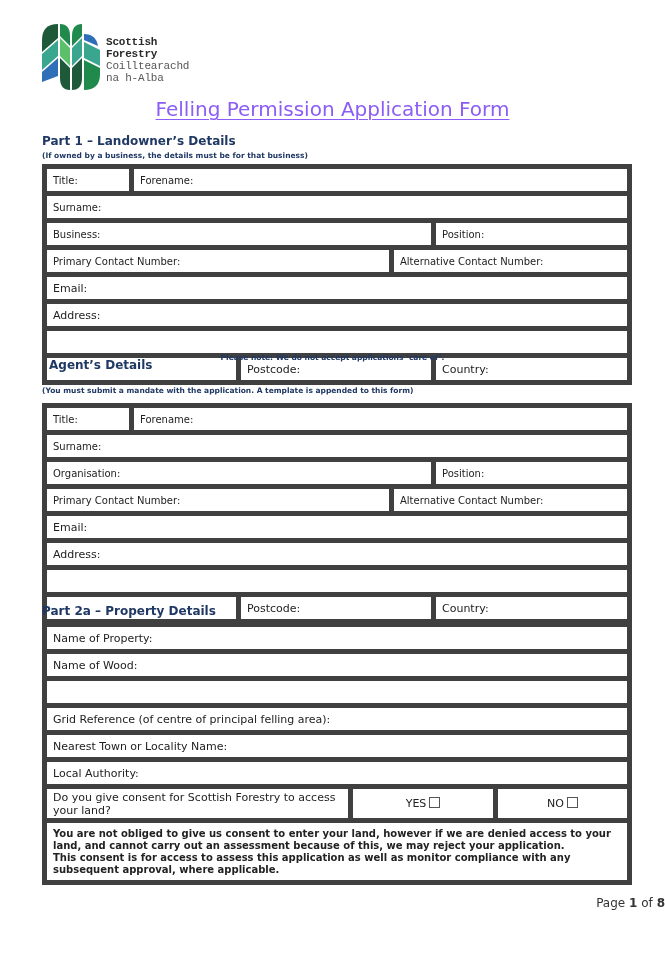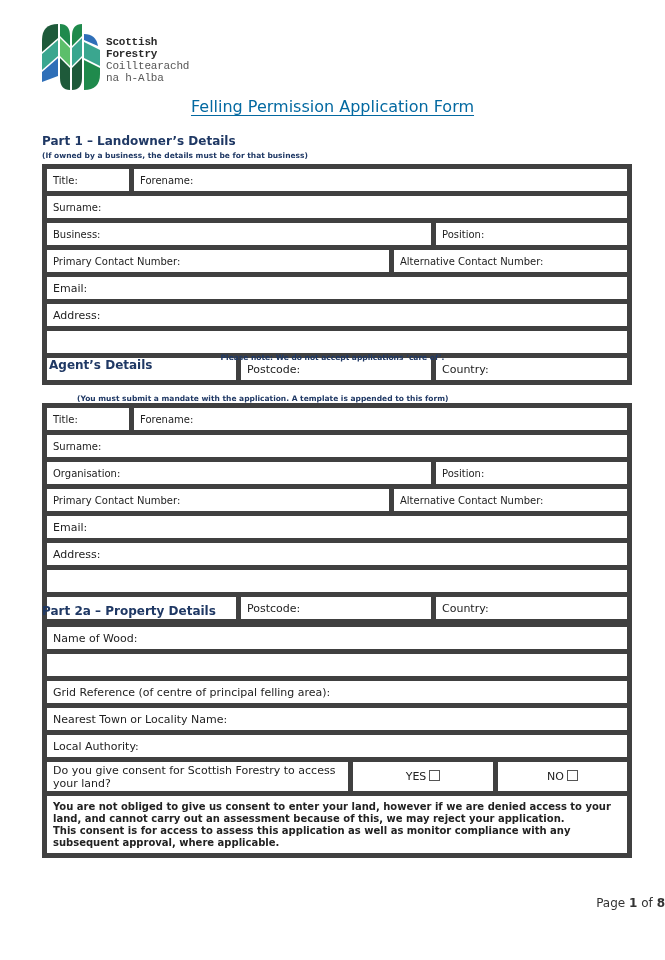--- a/index.html
+++ b/index.html
@@ -2,21 +2,21 @@
 <html><head>
 <meta charset="utf-8">
 <style>
   html, body { margin:0; padding:0; background:#ffffff; }
   body { width:665px; height:960px; position:relative; font-family:"DejaVu Sans", sans-serif; color:#222; overflow:hidden; }
   .logo { position:absolute; left:40px; top:22px; width:150px; height:72px; }
   .logo-mark { position:absolute; left:0; top:0; width:62px; height:70px; }
   .logo-text { position:absolute; left:66px; top:14px; font-family:Liberation Mono, monospace; line-height:12px; }
   .logo-text .en { font-size:11px; color:#2a2a2a; font-weight:bold; letter-spacing:-0.2px; }
   .logo-text .gd { font-size:11px; color:#555; letter-spacing:-0.2px; }
-  .doc-title { position:absolute; left:0; width:665px; top:97px; text-align:center; font-size:16px; color:#0369a1; }
+  .doc-title { position:absolute; left:0; width:665px; top:97px; text-align:center; font-size:20px; color:#8b5cf6; }
   .doc-title span { text-decoration:underline; text-decoration-thickness:1px; text-underline-offset:3px; }
   .section-h { position:absolute; left:42px; font-size:12px; font-weight:bold; color:#1f3864; }
   .section-sub { position:absolute; left:42px; font-size:7.5px; font-weight:bold; color:#1f3864; }
   table.form { position:absolute; left:42px; width:585px; border-collapse:collapse; table-layout:fixed; }
   table.form td { border:5px solid #404040; font-size:10px; padding:0 6px; height:22px; vertical-align:middle; color:#222; }
   .note { position:absolute; left:0; width:665px; text-align:center; font-size:7.5px; font-weight:bold; color:#1f3864; }
   .check { display:inline-block; width:9px; height:9px; border:1px solid #555; vertical-align:-1px; margin-left:3px; }
   .bold-text { font-weight:bold; font-size:10px; line-height:12px; }
   .page-num { position:absolute; left:0; width:665px; top:896px; text-align:right; font-size:12px; color:#333; }
 </style>
@@ -92,21 +92,21 @@
   <tr style="height:24px">
     <td colspan="2"></td>
     <td colspan="3" style="font-size:11px">Postcode:</td>
     <td style="font-size:11px">Country:</td>
   </tr>
 </tbody>
   </table>
 <div class="note" style="top:353px;">Please note: We do not accept applications ‘care of’.</div>
 
 <div class="section-h" style="top:358px;margin-left:7px;">Agent’s Details</div>
-<div class="section-sub" style="top:394px;margin-left:35px;">(You must submit a mandate with the application. A template is appended to this form)</div>
+<div class="section-sub" style="top:386px;">(You must submit a mandate with the application. A template is appended to this form)</div>
 
 <table class="form" style="top:403px;">
   <colgroup>
       <col style="width:87px">
       <col style="width:107px">
       <col style="width:97px">
       <col style="width:56px">
       <col style="width:42px">
       <col style="width:196px">
     </colgroup>
@@ -145,20 +145,23 @@
 
 <div class="section-h" style="top:604px;">Part 2a – Property Details</div>
 
 <table class="form" style="top:622px;">
   <colgroup>
       <col style="width:306px">
       <col style="width:145px">
       <col style="width:134px">
     </colgroup>
   <tbody>
+      <tr style="height:24px">
+        <td colspan="3" style="font-size:11px">Name of Property:</td>
+      </tr>
   <tr style="height:23px">
         <td colspan="3" style="font-size:11px">Name of Wood:</td>
       </tr>
   <tr style="height:23px">
         <td colspan="3"></td>
       </tr>
   <tr style="height:23px">
         <td colspan="3" style="font-size:11px">Grid Reference (of centre of principal felling area):</td>
       </tr>
   <tr style="height:23px">

